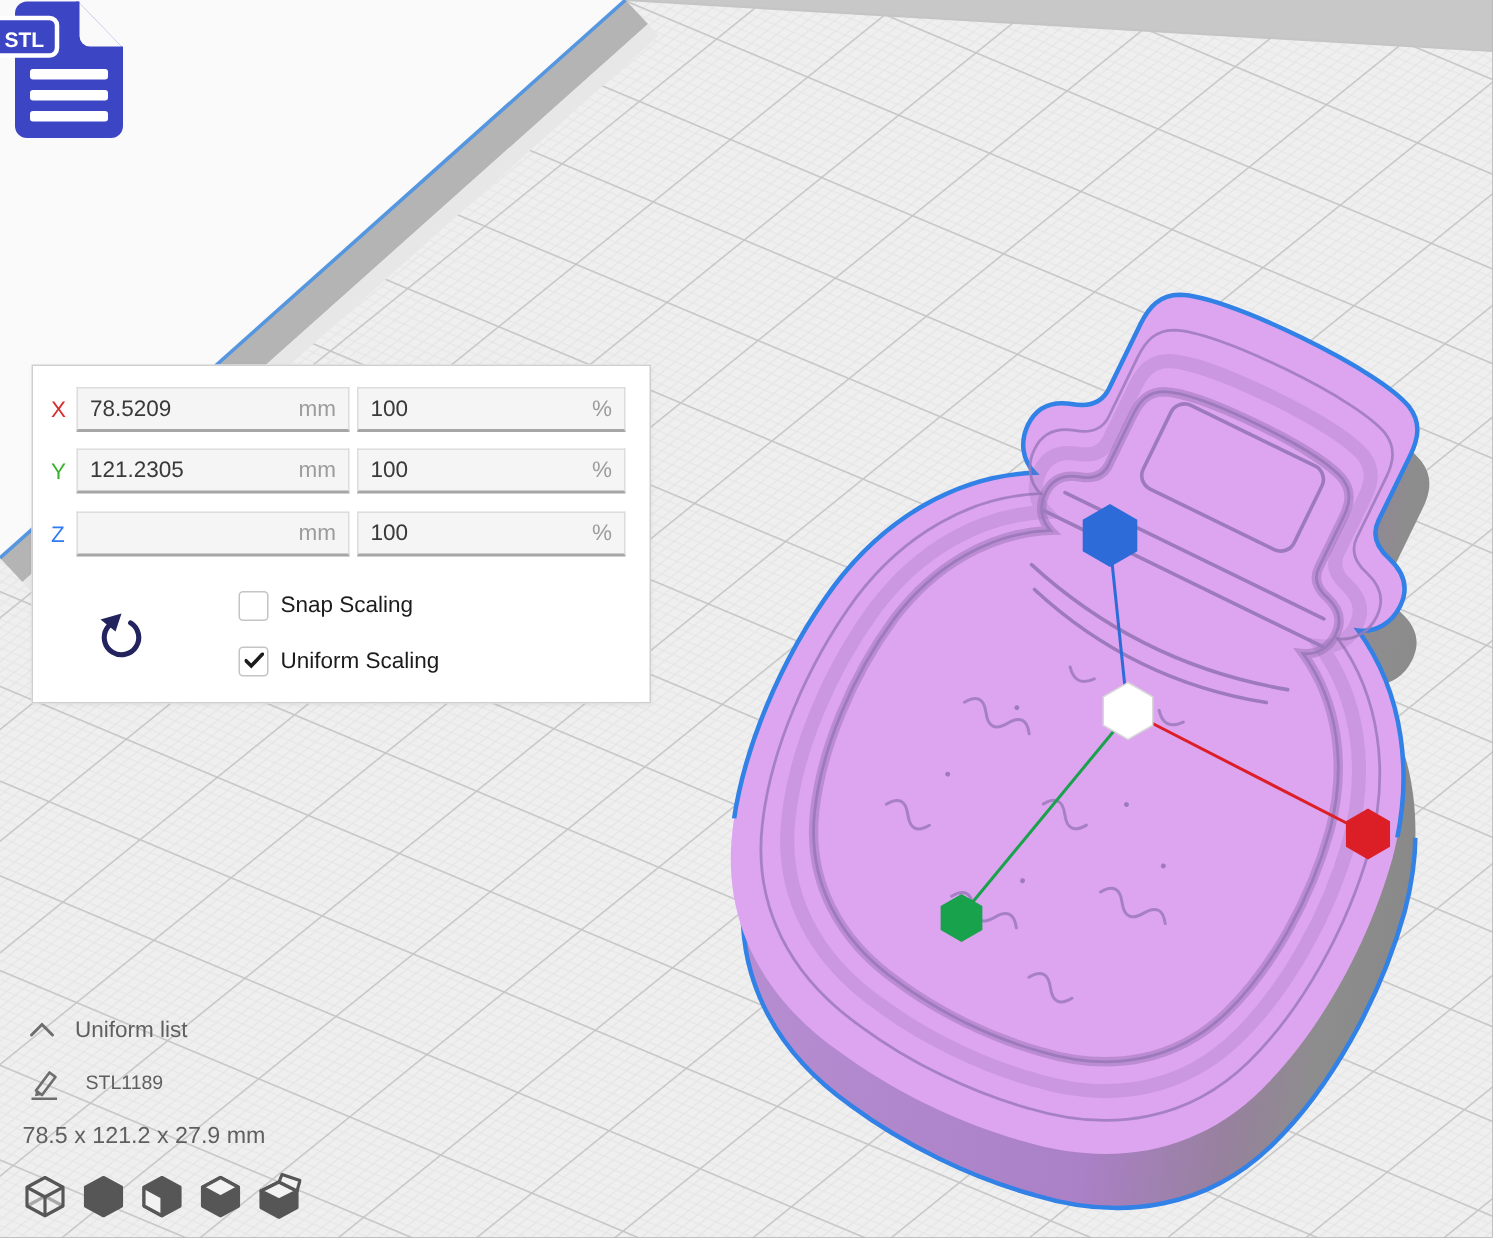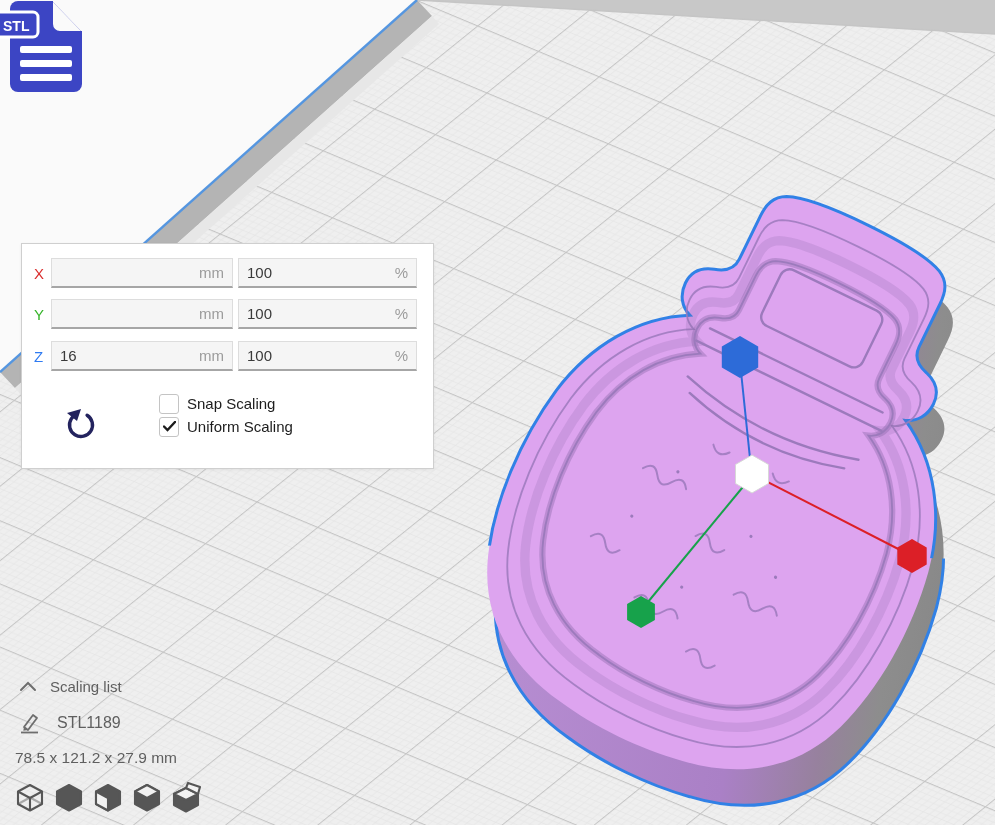--- a/index.html
+++ b/index.html
@@ -47,30 +47,30 @@
   .field{position:absolute;top:0;height:30px;background:var(--field-bg);
     border:1px solid var(--field-border);border-bottom:2px solid var(--field-underline);box-sizing:border-box;}
   .field.mm{left:29px;width:182px;}
   .field.pct{left:216px;width:179px;}
   .field input{width:100%;height:100%;border:0;background:transparent;outline:none;
     font-family:inherit;font-size:15px;color:var(--text-dark);padding:0 36px 0 8px;box-sizing:border-box;}
   .unit{position:absolute;right:8px;top:5px;font-size:15px;color:var(--text-unit);pointer-events:none;}
   .reset-btn{position:absolute;left:41px;top:160px;width:38px;height:40px;border:0;background:transparent;
     cursor:pointer;padding:0;}
   .checkrow{position:absolute;left:111px;height:21px;display:flex;align-items:center;gap:8px;padding-left:26px;}
-  .checkrow.c0{top:149px}.checkrow.c1{top:172px}
+  .checkrow.c0{top:149px}.checkrow.c1{top:186px}
   .checkbox{width:20px;height:20px;border:1px solid #c4c4c4;border-radius:3px;background:#fff;
     display:inline-flex;align-items:center;justify-content:center;cursor:pointer;box-sizing:border-box;}
   .checklabel{font-size:15px;color:var(--text-check);}
 
   
   .objlist-title{position:absolute;left:50px;top:678px;font-size:15px;color:var(--text-gray);}
   .caret{position:absolute;left:19px;top:681px;}
   .pencil{position:absolute;left:18px;top:711px;}
-  .obj-item{position:absolute;left:57px;top:714px;font-size:16px;color:var(--text-gray);}
+  .obj-item{position:absolute;left:57px;top:714px;font-size:13px;color:var(--text-gray);}
   .obj-dims{position:absolute;left:15px;top:749px;font-size:15.5px;color:var(--text-gray);}
 
   
   .view-toolbar{position:absolute;left:14px;top:782px;display:flex;gap:8px;}
   .view-btn{width:31px;height:33px;border:0;background:transparent;padding:0;cursor:pointer;}
   .cubeicon{stroke:var(--icon-gray);stroke-width:2.1;stroke-linejoin:round;fill:none;}
   .cubeicon .fillface{fill:var(--icon-gray);}
   .cubeicon .whiteface{fill:#f2f2f2;}
 </style>
 </head>
@@ -178,43 +178,44 @@
       <rect x="-8" y="12" width="46" height="25" rx="5" fill="#3c45c4" stroke="#ffffff" stroke-width="3"></rect>
       <text x="3" y="31" font-family="Liberation Sans, sans-serif" font-size="14" font-weight="bold" fill="#ffffff">STL</text>
     </g>
   </svg>
 
   <div class="scale-panel">
 
     <div class="sp-row r0">
       <span class="axis-label ax">X</span>
       <div class="field mm">
+        <input value="78.5209" style="">
         <span class="unit">mm</span>
       </div>
       <div class="field pct">
         <input value="100" style="">
         <span class="unit">%</span>
       </div>
     </div>
 
     <div class="sp-row r1">
       <span class="axis-label ay">Y</span>
       <div class="field mm">
+        <input value="121.2305" style="">
         <span class="unit">mm</span>
       </div>
       <div class="field pct">
         <input value="100" style="">
         <span class="unit">%</span>
       </div>
     </div>
 
     <div class="sp-row r2">
       <span class="axis-label az">Z</span>
       <div class="field mm">
-        <input value="16" style="">
         <span class="unit">mm</span>
       </div>
       <div class="field pct">
         <input value="100" style="">
         <span class="unit">%</span>
       </div>
     </div>
 
     <button class="reset-btn">
       <svg width="36" height="38" viewBox="0 0 36 38">
@@ -238,21 +239,21 @@
           <polyline points="1,5.5 4.5,9 12,1" fill="none" stroke="#1c1c1c" stroke-width="2.4" stroke-linecap="round"></polyline>
         </svg>
       </span>
       <span class="checklabel">Uniform Scaling</span>
     </div>
   </div>
 
   <svg class="caret" width="18" height="12" viewBox="0 0 18 12">
     <polyline points="2,9 9,2 16,9" fill="none" stroke="#6e6e6e" stroke-width="2" stroke-linecap="round"></polyline>
   </svg>
-  <div class="objlist-title">Scaling list</div>
+  <div class="objlist-title">Uniform list</div>
 
   <svg class="pencil" width="24" height="24" viewBox="0 0 24 24">
     <path d="M6 16 L15 4 L19 7 L10 19 Z" fill="none" stroke="#6e6e6e" stroke-width="1.8" stroke-linejoin="round"></path>
     <path d="M6 16 L5.3 19.8 L10 19 Z" fill="#6e6e6e"></path>
     <line x1="3" y1="21.5" x2="20" y2="21.5" stroke="#6e6e6e" stroke-width="1.8"></line>
   </svg>
   <div class="obj-item">STL1189</div>
 
   <div class="obj-dims">78.5 x 121.2 x 27.9 mm</div>
 

